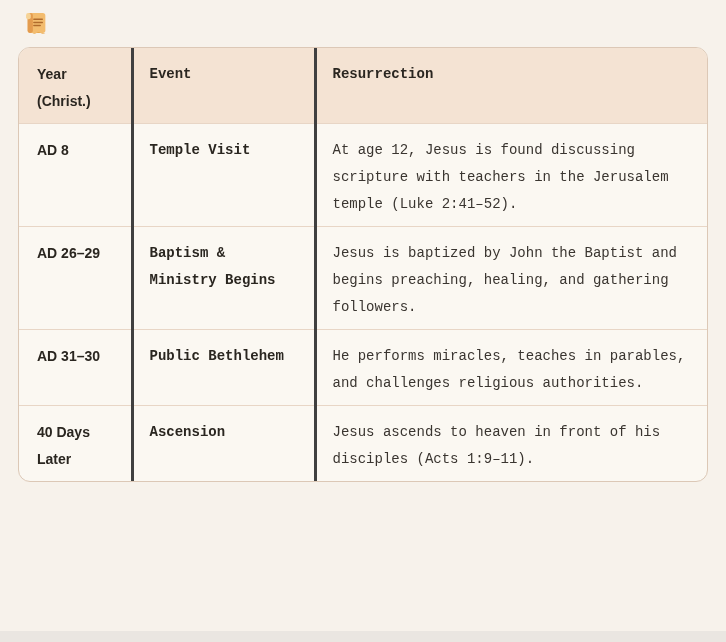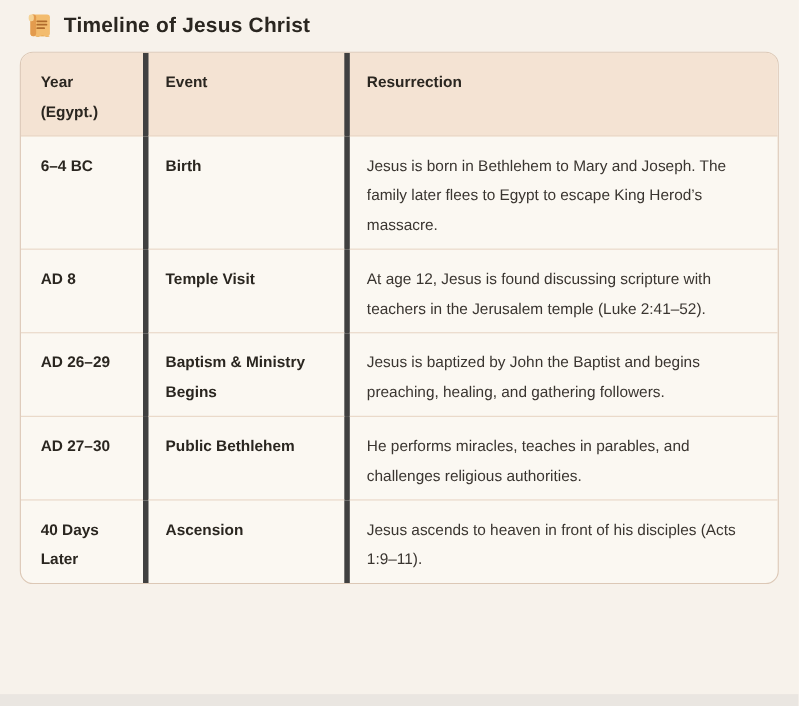--- a/index.html
+++ b/index.html
@@ -43,21 +43,21 @@
     padding: 13px 16px 8px 16px;
     font-size: 14px;
     line-height: 27px;
   }
   th:first-child, td:first-child { padding-left: 18px; }
   th {
     background: #f4e3d3;
     font-weight: bold;
     color: #2a2620;
   }
-  th:not(:first-child), td:not(:first-child) { border-left: 5px solid #404040; }
+  th:not(:first-child), td:not(:first-child) { border-left: 3px solid #404040; font-family: Liberation Mono, monospace; }
   tbody td { border-top: 1px solid #e8d6c6; }
   td.year-cell, td.event-cell { font-weight: bold; color: #2a2620; }
   td.desc-cell { color: #3a3530; }
   thead tr { height: 66px; }
   tbody tr:nth-child(1) { height: 95px; }
   tbody tr:nth-child(2) { height: 66px; }
   tbody tr:nth-child(3) { height: 69px; }
   tbody tr:nth-child(4) { height: 68px; }
   tbody tr:nth-child(5) { height: 68px; }
   tbody tr:nth-child(6) { height: 68px; }
@@ -77,55 +77,49 @@
     <rect x="3.5" y="2" width="17" height="19" rx="2.5" fill="#f3bc6e"></rect>
     <path d="M20.5 18 L20.5 21 L8 21 Q10 22.5 12 21 Q14 19.5 16 21 Q18 22.5 20.5 21 Z" fill="#e8a950"></path>
     <rect x="3.5" y="2" width="5" height="19" rx="2.5" fill="#e39b4e"></rect>
     <rect x="2" y="2" width="4.5" height="6" rx="2" fill="#f6d396"></rect>
     <g stroke="#b06b2c" stroke-width="1.5" stroke-linecap="round">
       <line x1="9.5" y1="8" x2="17.5" y2="8"></line>
       <line x1="9.5" y1="11" x2="17.5" y2="11"></line>
       <line x1="9.5" y1="14" x2="15.5" y2="14"></line>
     </g>
   </svg>
-  <div class="page-title">Timeline of Jesus Christ</div>
 </div>
 
 <div class="table-wrap">
   <table>
     <colgroup>
       <col class="c-year">
         <col class="c-event">
         <col class="c-desc">
     </colgroup>
     <thead>
       <tr>
-        <th>Year (Egypt.)</th>
+        <th>Year (Christ.)</th>
         <th>Event</th>
         <th>Resurrection</th>
       </tr>
     </thead>
     <tbody>
-      <tr>
-        <td class="year-cell">6–4 BC</td>
-        <td class="event-cell">Birth</td>
-        <td class="desc-cell">Jesus is born in Bethlehem to Mary and Joseph. The family later flees to Egypt to escape King Herod’s massacre.</td>
-      </tr>
       <tr>
         <td class="year-cell">AD 8</td>
         <td class="event-cell">Temple Visit</td>
         <td class="desc-cell">At age 12, Jesus is found discussing scripture with teachers in the Jerusalem temple (Luke 2:41–52).</td>
       </tr>
       <tr>
         <td class="year-cell">AD 26–29</td>
         <td class="event-cell">Baptism &amp; Ministry Begins</td>
         <td class="desc-cell">Jesus is baptized by John the Baptist and begins preaching, healing, and gathering followers.</td>
       </tr>
       <tr>
-        <td class="year-cell">AD 27–30</td>
+        <td class="year-cell">AD 31–30</td>
         <td class="event-cell">Public Bethlehem</td>
         <td class="desc-cell">He performs miracles, teaches in parables, and challenges religious authorities.</td>
       </tr>
       <tr>
         <td class="year-cell">40 Days Later</td>
         <td class="event-cell">Ascension</td>
         <td class="desc-cell">Jesus ascends to heaven in front of his disciples (Acts 1:9–11).</td>
       </tr>
     </tbody>
   </table>

